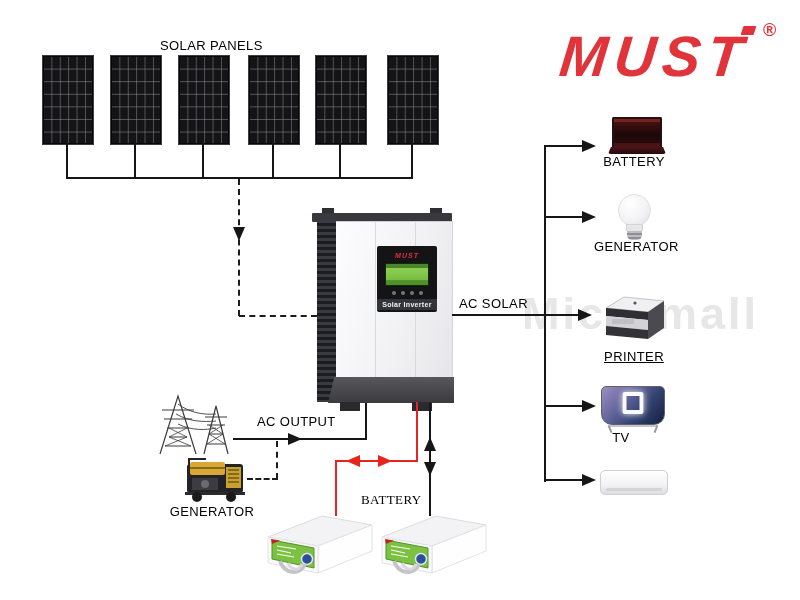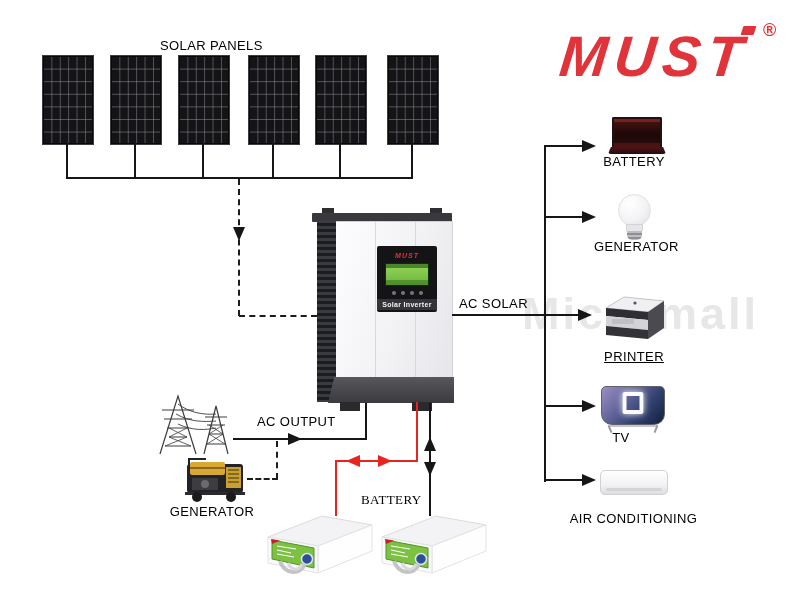--- a/index.html
+++ b/index.html
@@ -196,21 +196,20 @@
     </div>
     <div class="tv-bar"></div>
     <div class="tv-leg" style="left:8px;transform:rotate(-22deg);"></div>
     <div class="tv-leg" style="right:8px;transform:rotate(22deg);"></div>
   </div>
   <div class="lbl ctr" style="left:586px;top:430px;width:70px;">TV</div>
 
   <div class="ac-unit">
     <div class="ac-slot"></div>
   </div>
-  <div class="lbl ctr" style="left:561px;top:511px;width:145px;">AIR CONDITIONING</div>
 
   <svg style="left:152px;top:390px;" width="84" height="68" viewBox="0 0 84 68">
     <g fill="none" stroke="#3c3c3c" stroke-width="1.2">
       <path d="M8,64 L26,6 L44,64"></path>
       <path d="M10,20 L42,20 M12,29 L40,29 M15,38 L37,38 M17,47 L35,47 M13,56 L39,56"></path>
       <path d="M17,47 L35,38 M35,47 L17,38 M13,56 L35,47 M39,56 L17,47" stroke-width="0.8"></path>
       <path d="M52,64 L64,16 L76,64"></path>
       <path d="M53,27 L75,27 M55,35 L73,35 M57,44 L71,44 M55,54 L73,54"></path>
       <path d="M57,44 L71,35 M71,44 L57,35 M55,54 L71,44 M73,54 L57,44" stroke-width="0.8"></path>
       <path d="M26,14 C38,23 52,25 64,24 M24,24 C38,32 52,32 64,31 M26,34 C40,41 54,40 64,38" stroke-width="0.9"></path>

